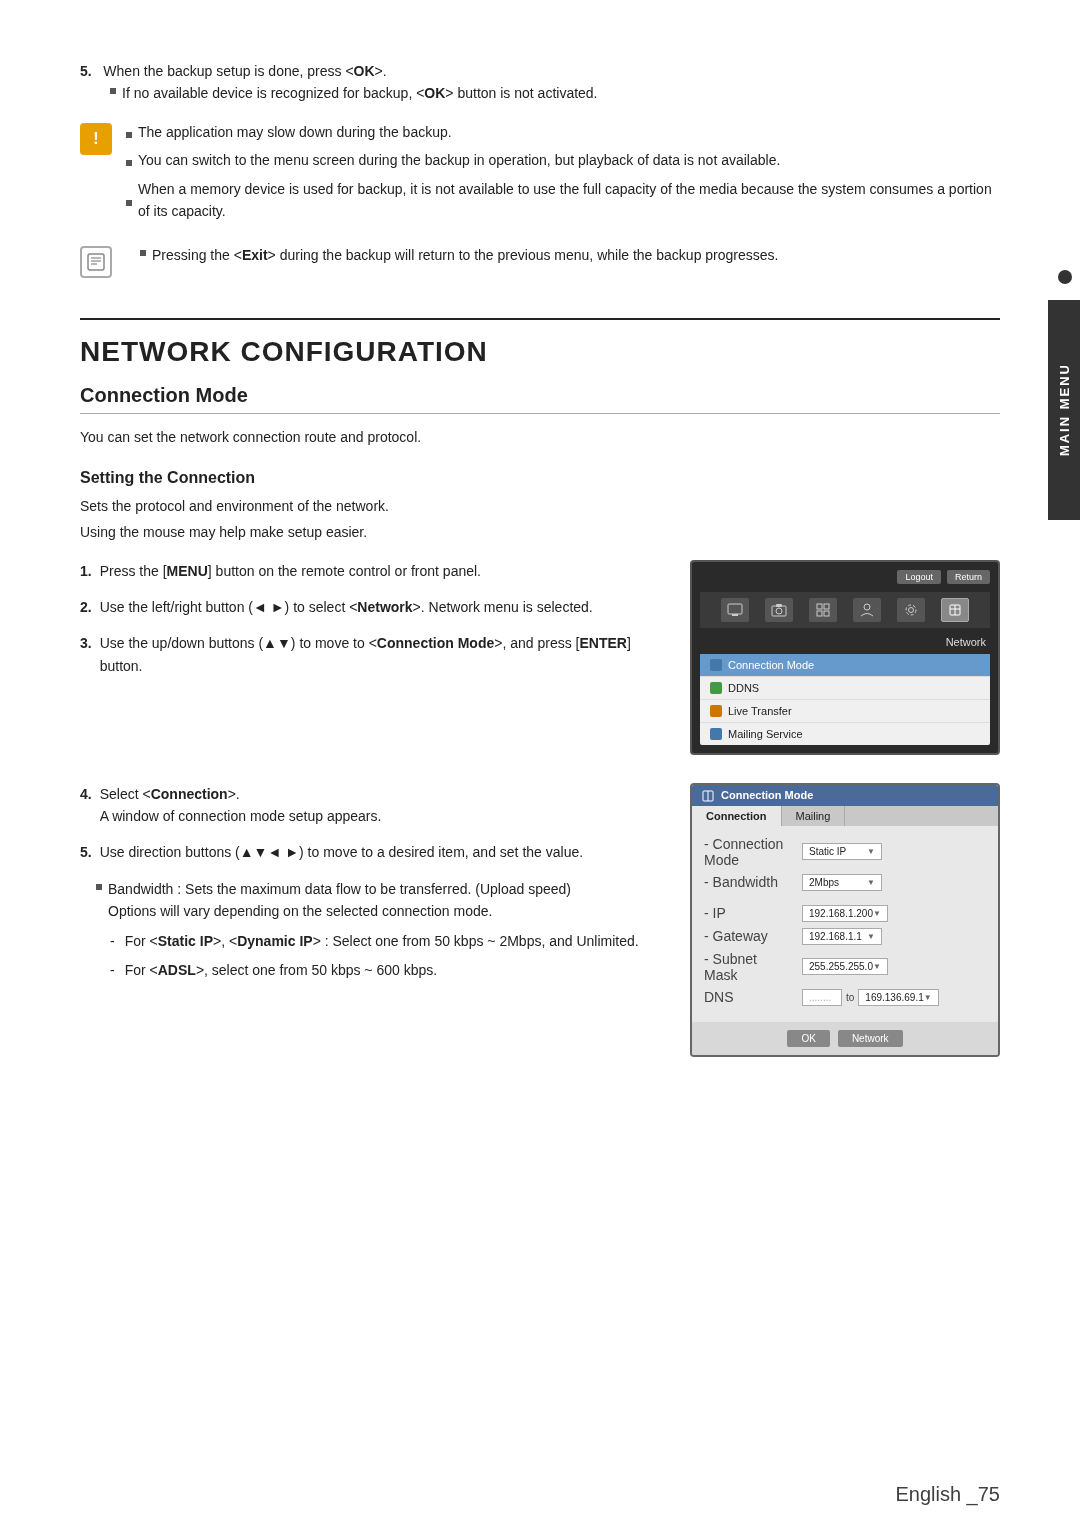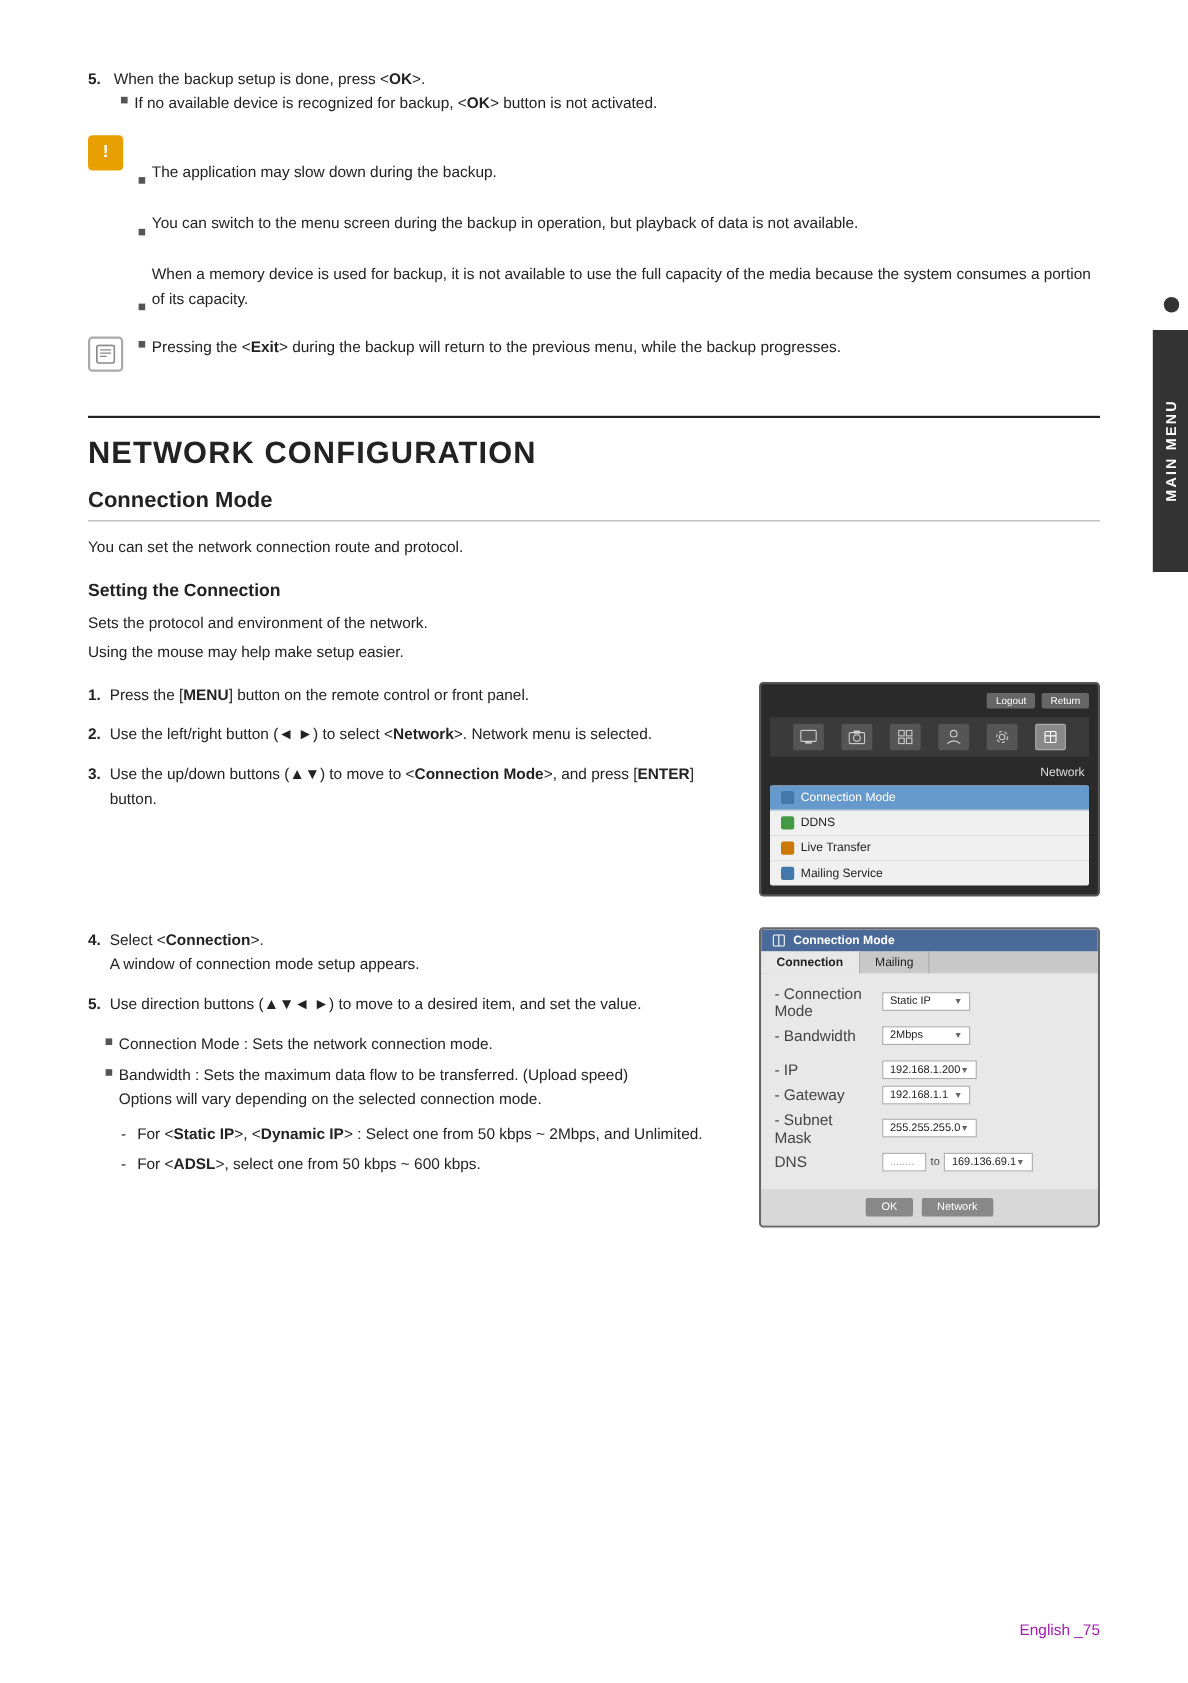--- a/index.html
+++ b/index.html
@@ -98,32 +98,31 @@
       font-weight: bold;
       font-size: 16px;
       flex-shrink: 0;
       margin-top: 2px;
     }
     .notice-items {
       flex: 1;
     }
     .notice-item {
       display: flex;
-      align-items: flex-end;
+      align-items: center;
       gap: 6px;
       margin-bottom: 6px;
       line-height: 1.6;
-      margin-top: 24px;
     }
 
     
     .note-box {
       display: flex;
       align-items: flex-start;
-      gap: 14px;
+      gap: 28px;
       margin: 16px 0;
     }
     .note-icon {
       width: 32px;
       height: 32px;
       border: 2px solid #aaa;
       border-radius: 4px;
       display: flex;
       align-items: center;
       justify-content: center;
@@ -406,24 +405,24 @@
       flex: 1;
     }
     .bottom-screenshot-col {
       width: 310px;
       flex-shrink: 0;
     }
 
     
     .page-footer {
       position: absolute;
-      bottom: 41px;
+      bottom: 24px;
       right: 80px;
-      font-size: 14px;
-      color: #a21caf;
+      font-size: 20px;
+      color: #404040;
     }
 
     
     .bold { font-weight: bold; }
   </style>
 </head>
 <body>
 
 <div class="page-container">
 
@@ -584,24 +583,20 @@
           <span>Select &lt;<strong>Connection</strong>&gt;.<br>A window of connection mode setup appears.</span>
         </li>
         <li>
           <span class="step-label bold">5.</span>
           <span>Use direction buttons (▲▼◄ ►) to move to a desired item, and set the value.</span>
         </li>
       </ul>
       <ul class="bullet-list">
         <li>
           <span class="bullet-square"></span>
-          <span>Connection Mode : Sets the network connection mode.</span>
-        </li>
-        <li>
-          <span class="bullet-square"></span>
           <span>Bandwidth : Sets the maximum data flow to be transferred. (Upload speed)<br>Options will vary depending on the selected connection mode.</span>
         </li>
       </ul>
       <ul class="bullet-list" style="margin-left:30px;">
         <li>
           <span style="margin-right:4px;">-</span>
           <span>For &lt;<strong>Static IP</strong>&gt;, &lt;<strong>Dynamic IP</strong>&gt; : Select one from 50 kbps ~ 2Mbps, and Unlimited.</span>
         </li>
         <li>
           <span style="margin-right:4px;">-</span>

